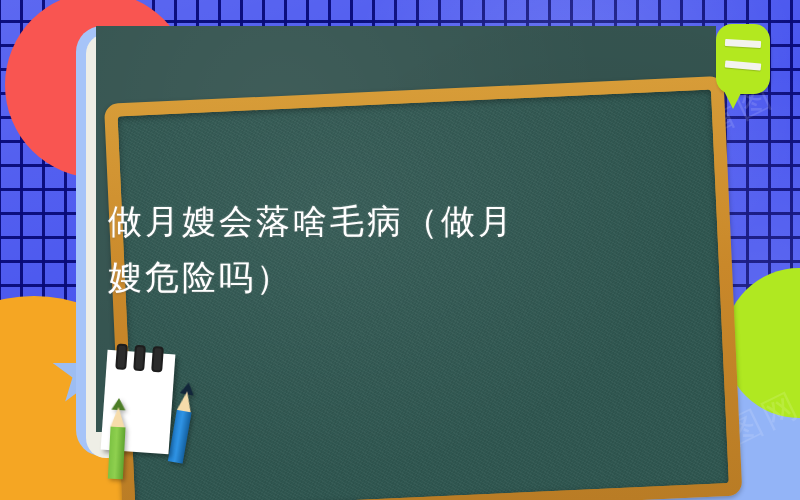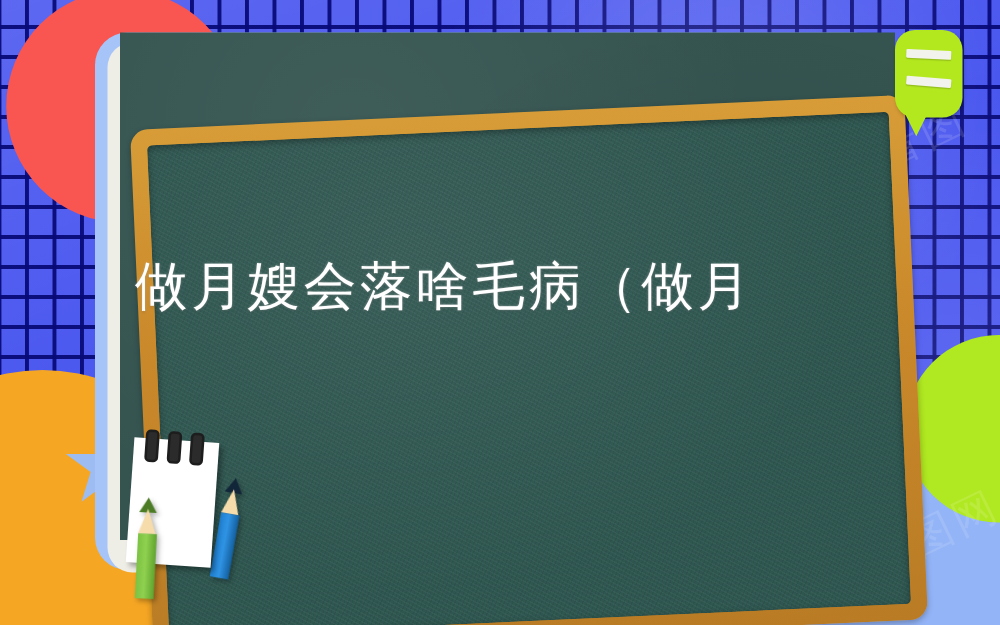--- a/index.html
+++ b/index.html
@@ -125,25 +125,25 @@
       repeating-linear-gradient(31deg, rgba(255,255,255,0.035) 0 1px, rgba(0,0,0,0) 1px 3px),
       repeating-linear-gradient(117deg, rgba(0,0,0,0.05) 0 1px, rgba(0,0,0,0) 1px 3px),
       radial-gradient(ellipse at 35% 25%, rgba(255,255,255,0.055), rgba(0,0,0,0) 65%);
     box-shadow: inset 0 2px 6px rgba(0,0,0,0.35);
   }
 
   
   #headline {
     position: absolute;
     left: 108px;
-    top: 204px;
+    top: 194px;
     width: 600px;
     color: #ffffff;
-    font-family: Liberation Mono, monospace;
-    font-size: 42px;
+    font-family: Liberation Serif, serif;
+    font-size: 34px;
     line-height: 56px;
     letter-spacing: 3px;
     text-shadow: 0 0 2px rgba(255,255,255,0.45), 0 1px 2px rgba(0,0,0,0.25);
     white-space: pre-wrap;
     font-weight: 400;
   }
 
   
   #notepad {
     position: absolute;
@@ -274,21 +274,21 @@
   <div id="card-lightblue"></div>
   <div id="card-cream"></div>
   <div id="board-backing"></div>
 
   <div id="chalkboard-wrap">
     <div id="chalkboard-frame">
       <div id="chalkboard-surface"></div>
     </div>
   </div>
 
-  <div id="headline"><span>做月嫂会落啥毛病（做月</span><br></div>
+  <div id="headline"><span>做月嫂会落啥毛病（做月</span><br><span>嫂危险吗）</span></div>
 
   <div class="pencil" id="pencil-blue">
     <div class="tip"></div>
     <div class="wood"></div>
     <div class="body"></div>
   </div>
 
   <div id="notepad">
     <div id="notepad-page"></div>
     <div class="spiral-ring" id="spiral-1"></div>

